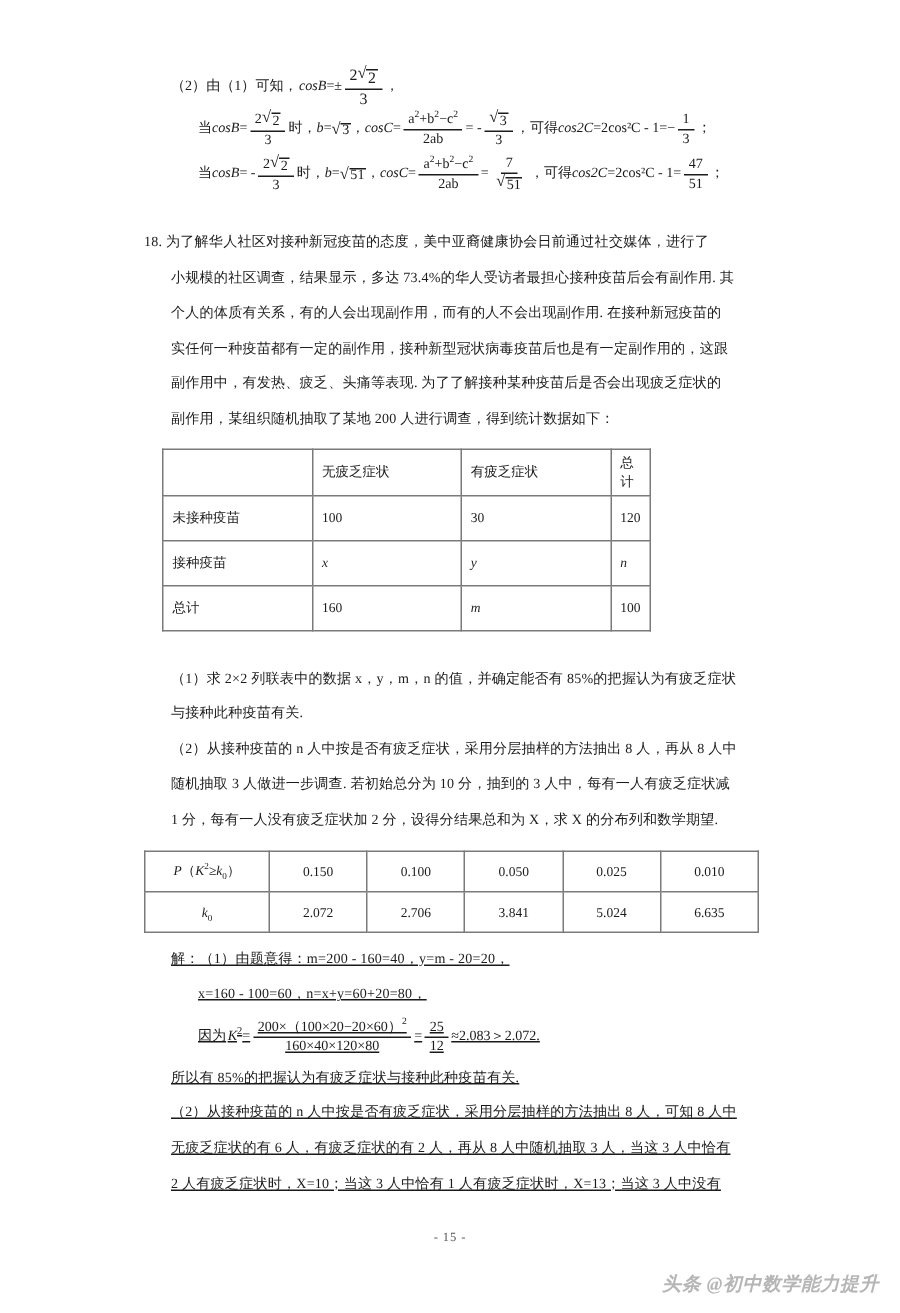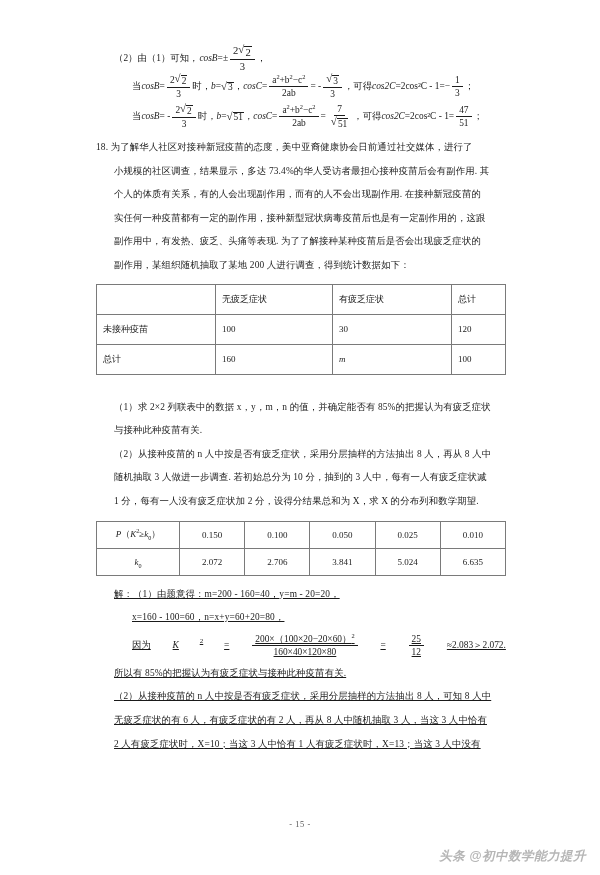--- a/index.html
+++ b/index.html
@@ -76,22 +76,22 @@
     font-size: 9px;
     color: #1c1c1c;
   }
   table.grid td, table.grid th {
     border: 1px solid #7a7a7a;
     font-weight: normal;
     text-align: left;
     vertical-align: middle;
   }
   #contingency-table {
-    width: 410px;
-    margin: 6px 0 0 0;
+    width: 326px;
+    margin: 6px 0 0 12px;
   }
   #contingency-table td {
     height: 25px;
     padding: 2px 6px;
   }
   #kvalue-table {
     width: 410px;
     margin: 7px 0 0 0;
   }
   #kvalue-table td {
@@ -107,21 +107,21 @@
     text-align: center;
     font-size: 8.4px;
     color: #555;
     letter-spacing: 0.6px;
   }
   .watermark {
     position: absolute;
     right: 14px;
     bottom: 10px;
     font-size: 12.5px;
-    font-family: Liberation Sans, sans-serif;
+    font-family: Liberation Serif, serif;
     color: #b6b6b6;
     font-style: italic;
     font-weight: bold;
     letter-spacing: 0.5px;
     white-space: nowrap;
   }
 </style>
 </head>
 <body>
 
@@ -222,21 +222,21 @@
       <span>，可得 </span>
       <span class="it">cos2C</span>
       <span>=2cos²C - 1=</span>
       <span class="frac">
         <span class="num">47</span>
         <span class="den">51</span>
       </span>
       <span>；</span>
     </div>
 
-    <div style="margin-top:4px;">
+    <div style="margin-top:19px;">
       <div class="para">18. 为了解华人社区对接种新冠疫苗的态度，美中亚裔健康协会日前通过社交媒体，进行了</div>
       <div class="para indent1">小规模的社区调查，结果显示，多达 73.4%的华人受访者最担心接种疫苗后会有副作用. 其</div>
       <div class="para indent1">个人的体质有关系，有的人会出现副作用，而有的人不会出现副作用. 在接种新冠疫苗的</div>
       <div class="para indent1">实任何一种疫苗都有一定的副作用，接种新型冠状病毒疫苗后也是有一定副作用的，这跟</div>
       <div class="para indent1">副作用中，有发热、疲乏、头痛等表现. 为了了解接种某种疫苗后是否会出现疲乏症状的</div>
       <div class="para indent1">副作用，某组织随机抽取了某地 200 人进行调查，得到统计数据如下：</div>
     </div>
 
     <table class="grid" id="contingency-table">
       <tbody>
@@ -244,20 +244,26 @@
         <td style="width:106px;"></td>
         <td style="width:104px;">无疲乏症状</td>
         <td style="width:106px;">有疲乏症状</td>
         <td>总计</td>
       </tr>
       <tr>
         <td>未接种疫苗</td>
         <td>100</td>
         <td>30</td>
         <td>120</td>
+      </tr>
+      <tr>
+        <td>接种疫苗</td>
+        <td class="it">x</td>
+        <td class="it">y</td>
+        <td class="it">n</td>
       </tr>
       <tr>
         <td>总计</td>
         <td>160</td>
         <td class="it">m</td>
         <td>100</td>
       </tr>
     </tbody>
       </table>
 
@@ -287,21 +293,21 @@
         <td>5.024</td>
         <td>6.635</td>
       </tr>
     </tbody>
       </table>
 
     <div style="margin-top:7px;text-decoration:underline;">
       <div class="para indent1">解：（1）由题意得：m=200 - 160=40，y=m - 20=20，</div>
       <div class="para indent2">x=160 - 100=60，n=x+y=60+20=80，</div>
 
-      <div class="mathline indent2" style="height:32px;justify-content:space-between;">
+      <div class="mathline indent2" style="height:32px;">
         <span>因为</span>
         <span class="it" style="margin-left:1px;">K</span>
         <span style="font-size:7px; transform:translateY(-4px);">2</span>
         <span>=</span>
         <span class="frac">
           <span class="num">200×（100×20−20×60）<sup class="e">2</sup></span>
           <span class="den">160×40×120×80</span>
         </span>
         <span>=</span>
         <span class="frac">

